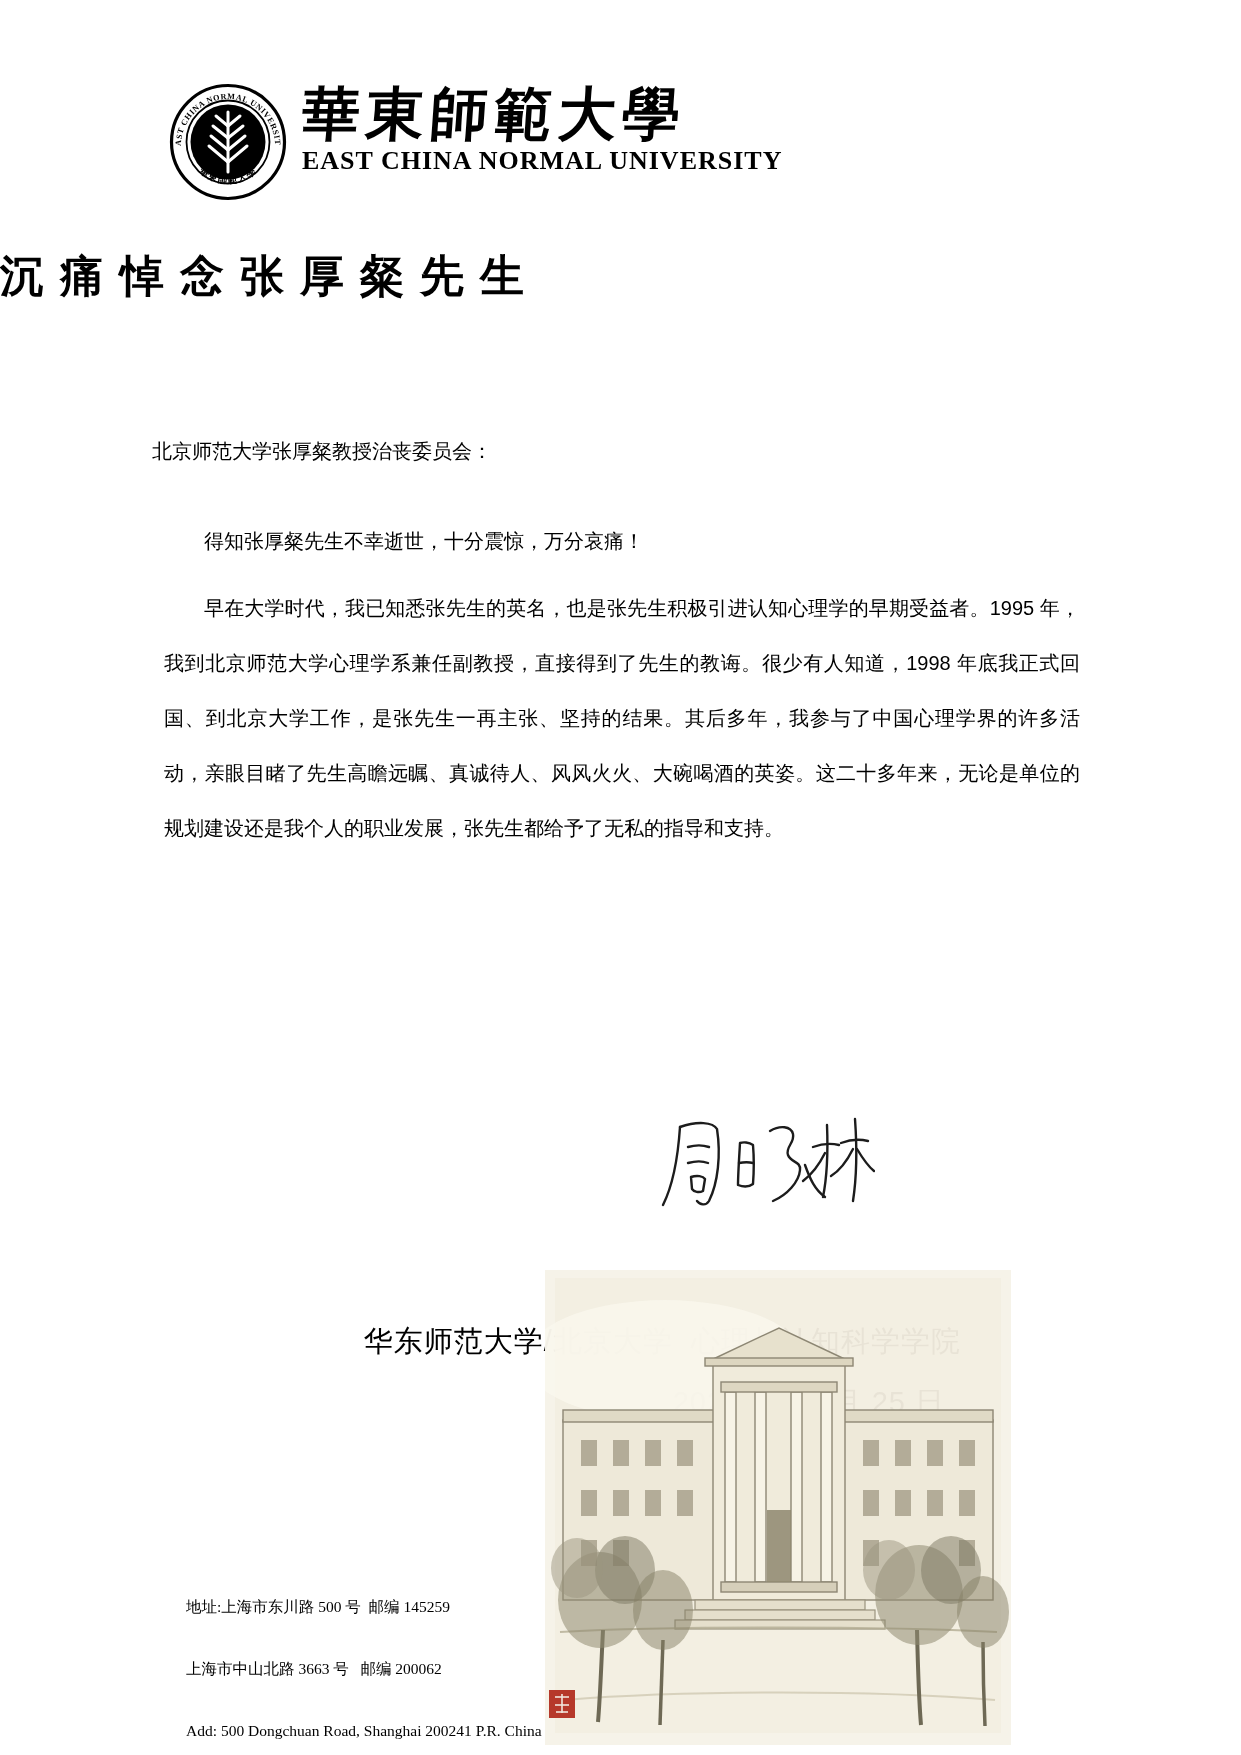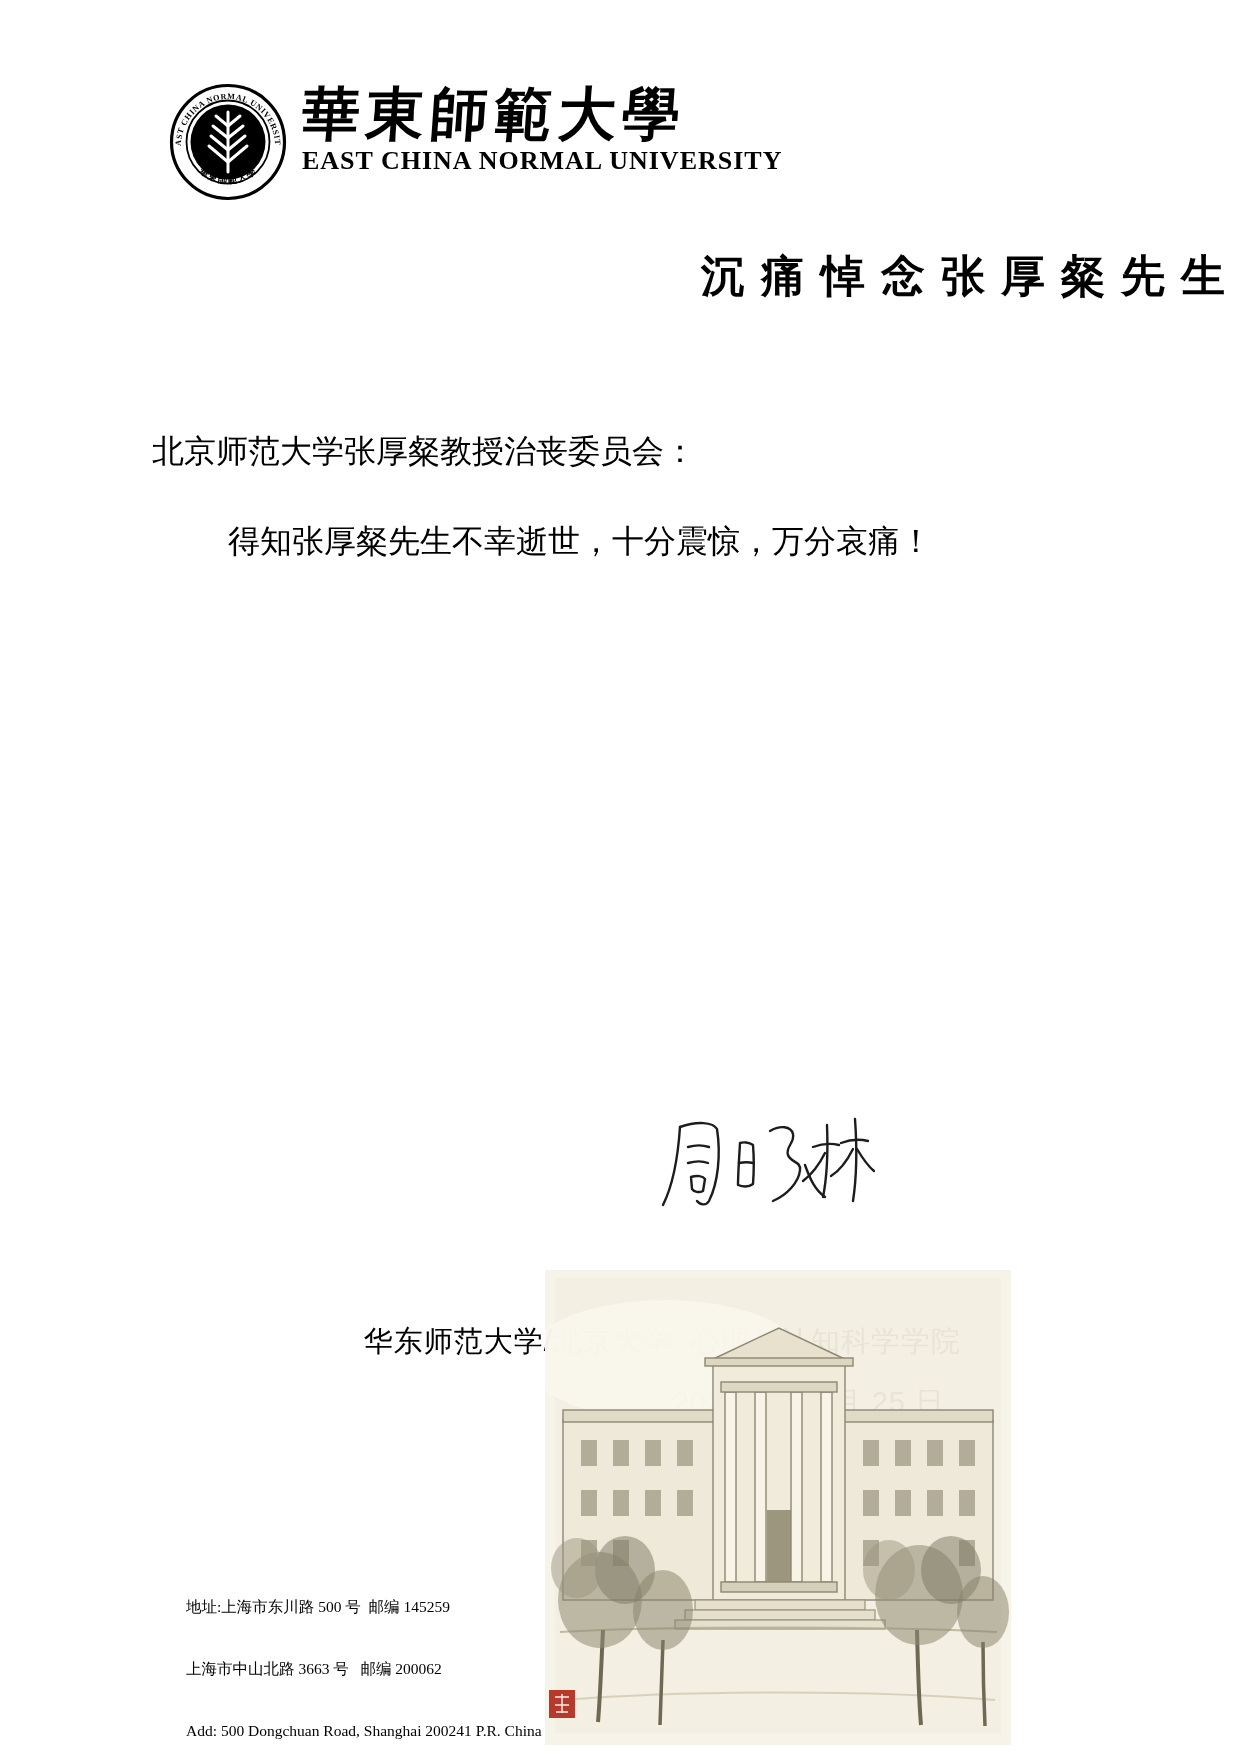--- a/index.html
+++ b/index.html
@@ -21,26 +21,26 @@
     font-weight:bold;font-size:58px;line-height:62px;letter-spacing:6px;
     transform:skewX(-4deg);white-space:nowrap;
   }
   .uni-en{
     font-family:"Liberation Serif","DejaVu Serif",serif;
     font-weight:bold;font-size:26px;line-height:30px;letter-spacing:1px;white-space:nowrap;
   }
   
   .doc-title{
     position:absolute;top:247px;left:0;width:100%;
-    text-align:right;font-size:44px;font-weight:bold;letter-spacing:16px;
+    text-align:left;font-size:44px;font-weight:bold;letter-spacing:16px;
   }
   
   .letter{
     position:absolute;left:152px;top:424px;width:940px;
-    font-size:32px;line-height:55px;
+    font-size:20px;line-height:55px;
   }
   .salutation{white-space:nowrap;}
   .para{
     text-align:justify;text-indent:2em;margin:12px;
   }
   .para.first{margin-top:35px;}
   
   .signature{position:absolute;left:655px;top:1105px;width:220px;height:115px;}
   
   .affiliation{
@@ -97,20 +97,21 @@
       <div class="uni-zh">華東師範大學</div>
       <div class="uni-en">EAST CHINA NORMAL UNIVERSITY</div>
     </div>
   </div>
 
   <div class="doc-title">沉痛悼念张厚粲先生</div>
 
   <div class="letter">
     <div class="salutation">北京师范大学张厚粲教授治丧委员会：</div>
     <p class="para first">得知张厚粲先生不幸逝世，十分震惊，万分哀痛！</p>
+    <p class="para">早在大学时代，我已知悉张先生的英名，也是张先生积极引进认知心理学的早期受益者。1995 年，我到北京师范大学心理学系兼任副教授，直接得到了先生的教诲。很少有人知道，1998 年底我正式回国、到北京大学工作，是张先生一再主张、坚持的结果。其后多年，我参与了中国心理学界的许多活动，亲眼目睹了先生高瞻远瞩、真诚待人、风风火火、大碗喝酒的英姿。这二十多年来，无论是单位的规划建设还是我个人的职业发展，张先生都给予了无私的指导和支持。</p>
   </div>
 
   <svg class="signature" viewBox="0 0 220 115" aria-hidden="true">
     <g stroke="#1c1c1c" stroke-width="2.4" fill="none" stroke-linecap="round" stroke-linejoin="round">
 
       <path d="M25,22 C23,52 18,80 8,100"></path>
       <path d="M25,22 C42,16 58,17 62,24 C66,50 63,78 54,96 C51,101 45,100 42,96"></path>
       <path d="M33,42 C40,40 48,40 54,42"></path>
       <path d="M33,58 C40,56 48,56 53,58"></path>
       <path d="M36,72 C42,70 48,71 50,74 L48,86 C44,88 39,87 37,84 Z"></path>

